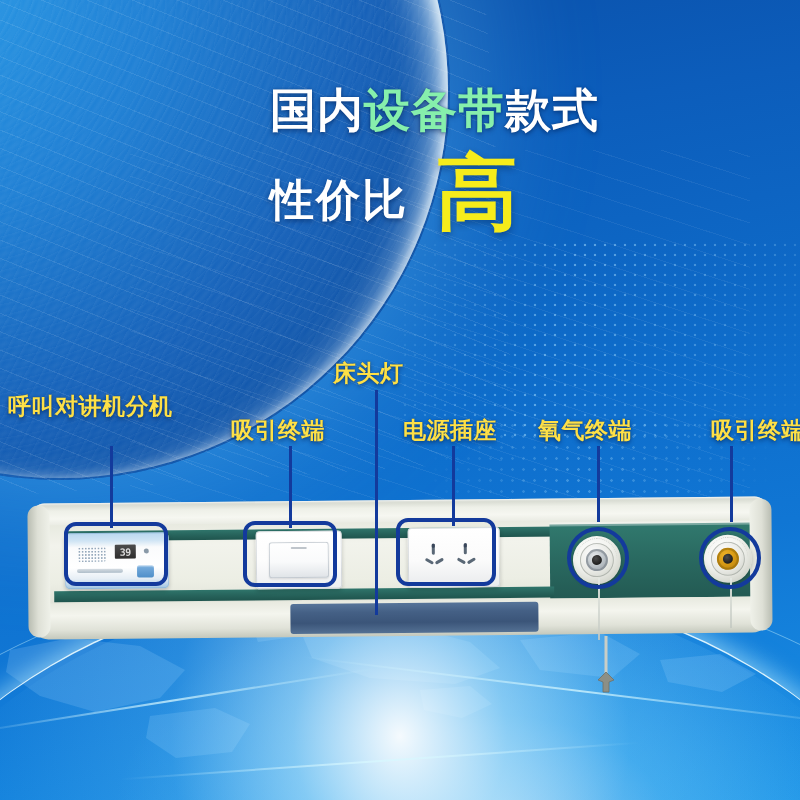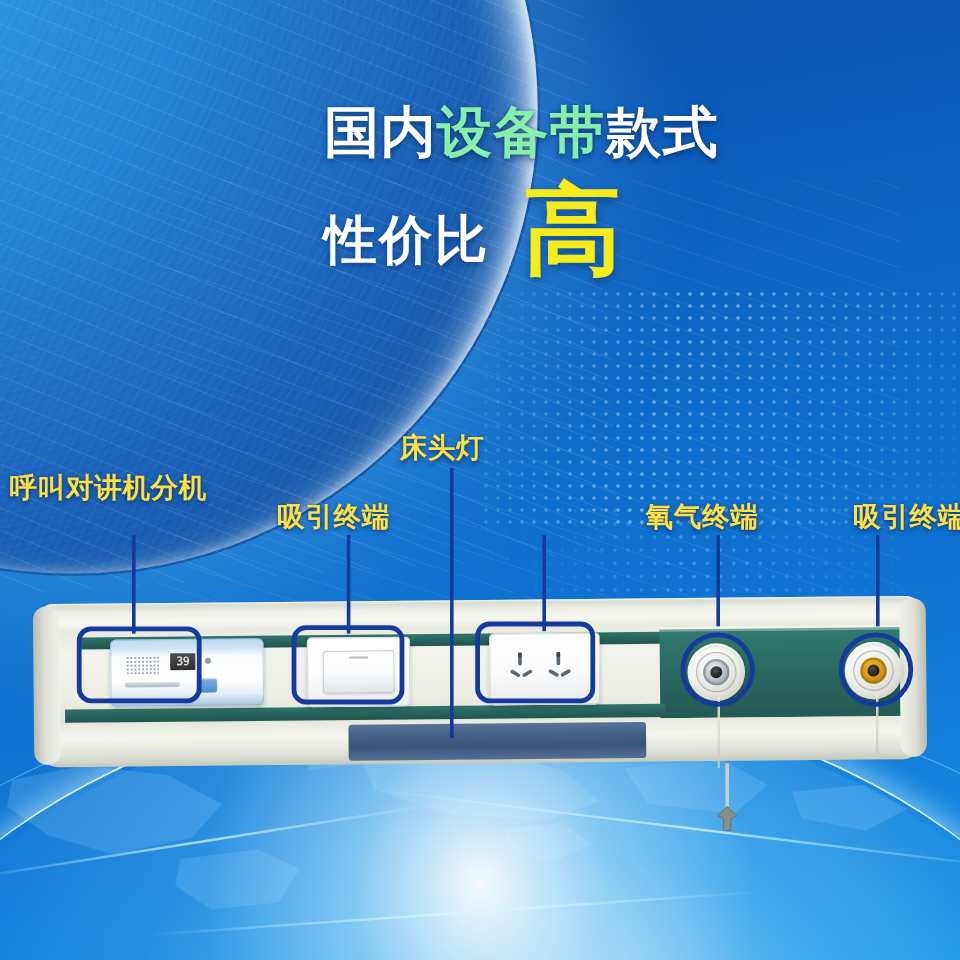--- a/index.html
+++ b/index.html
@@ -294,22 +294,22 @@
   .teal-block-edge {
     position: absolute;
     left: 522px; top: 24px;
     width: 205px; height: 4px;
     background: rgba(255,255,255,0.35);
   }
 
   
   .intercom {
     position: absolute;
-    left: 64px; top: 30px;
-    width: 128px; height: 56px;
+    left: 37px; top: 30px;
+    width: 104px; height: 56px;
     border-radius: 5px;
     background: linear-gradient(180deg, #b9d7ef 0%, #cfe4f4 14%, #fafbfc 26%, #ffffff 62%, #e6eef5 82%, #9fc4e2 100%);
     box-shadow: 0 2px 4px rgba(0,0,0,0.22), inset 0 0 0 1px rgba(130,175,210,0.55);
   }
   .ic-speaker {
     position: absolute;
     left: 13px; top: 14px;
     width: 28px; height: 15px;
     background-image: radial-gradient(circle, rgba(90,120,150,0.75) 0.8px, rgba(0,0,0,0) 1.1px);
     background-size: 3.2px 3.2px;
@@ -504,20 +504,21 @@
     <div class="hl-line1"><span>国内</span><span class="accent">设备带</span><span>款式</span></div>
     <div class="hl-line2wrap">
       <div class="hl-line2">性价比</div>
       <div class="hl-big">高</div>
     </div>
   </div>
 
   <div class="label" style="left:8px;   top:391px;">呼叫对讲机分机</div>
   <div class="label" style="left:231px; top:415px;">吸引终端</div>
   <div class="label" style="left:333px; top:358px;">床头灯</div>
+  <div class="label" style="left:403px; top:415px;">电源插座</div>
   <div class="label" style="left:538px; top:415px;">氧气终端</div>
   <div class="label" style="left:711px; top:415px;">吸引终端</div>
 
   <div class="leader" style="left:110px; top:446px; height:82px;"></div>
   <div class="leader" style="left:289px; top:446px; height:82px;"></div>
   <div class="leader" style="left:375px; top:390px; height:225px;"></div>
   <div class="leader" style="left:452px; top:446px; height:80px;"></div>
   <div class="leader" style="left:597px; top:446px; height:76px;"></div>
   <div class="leader" style="left:730px; top:446px; height:76px;"></div>
 

